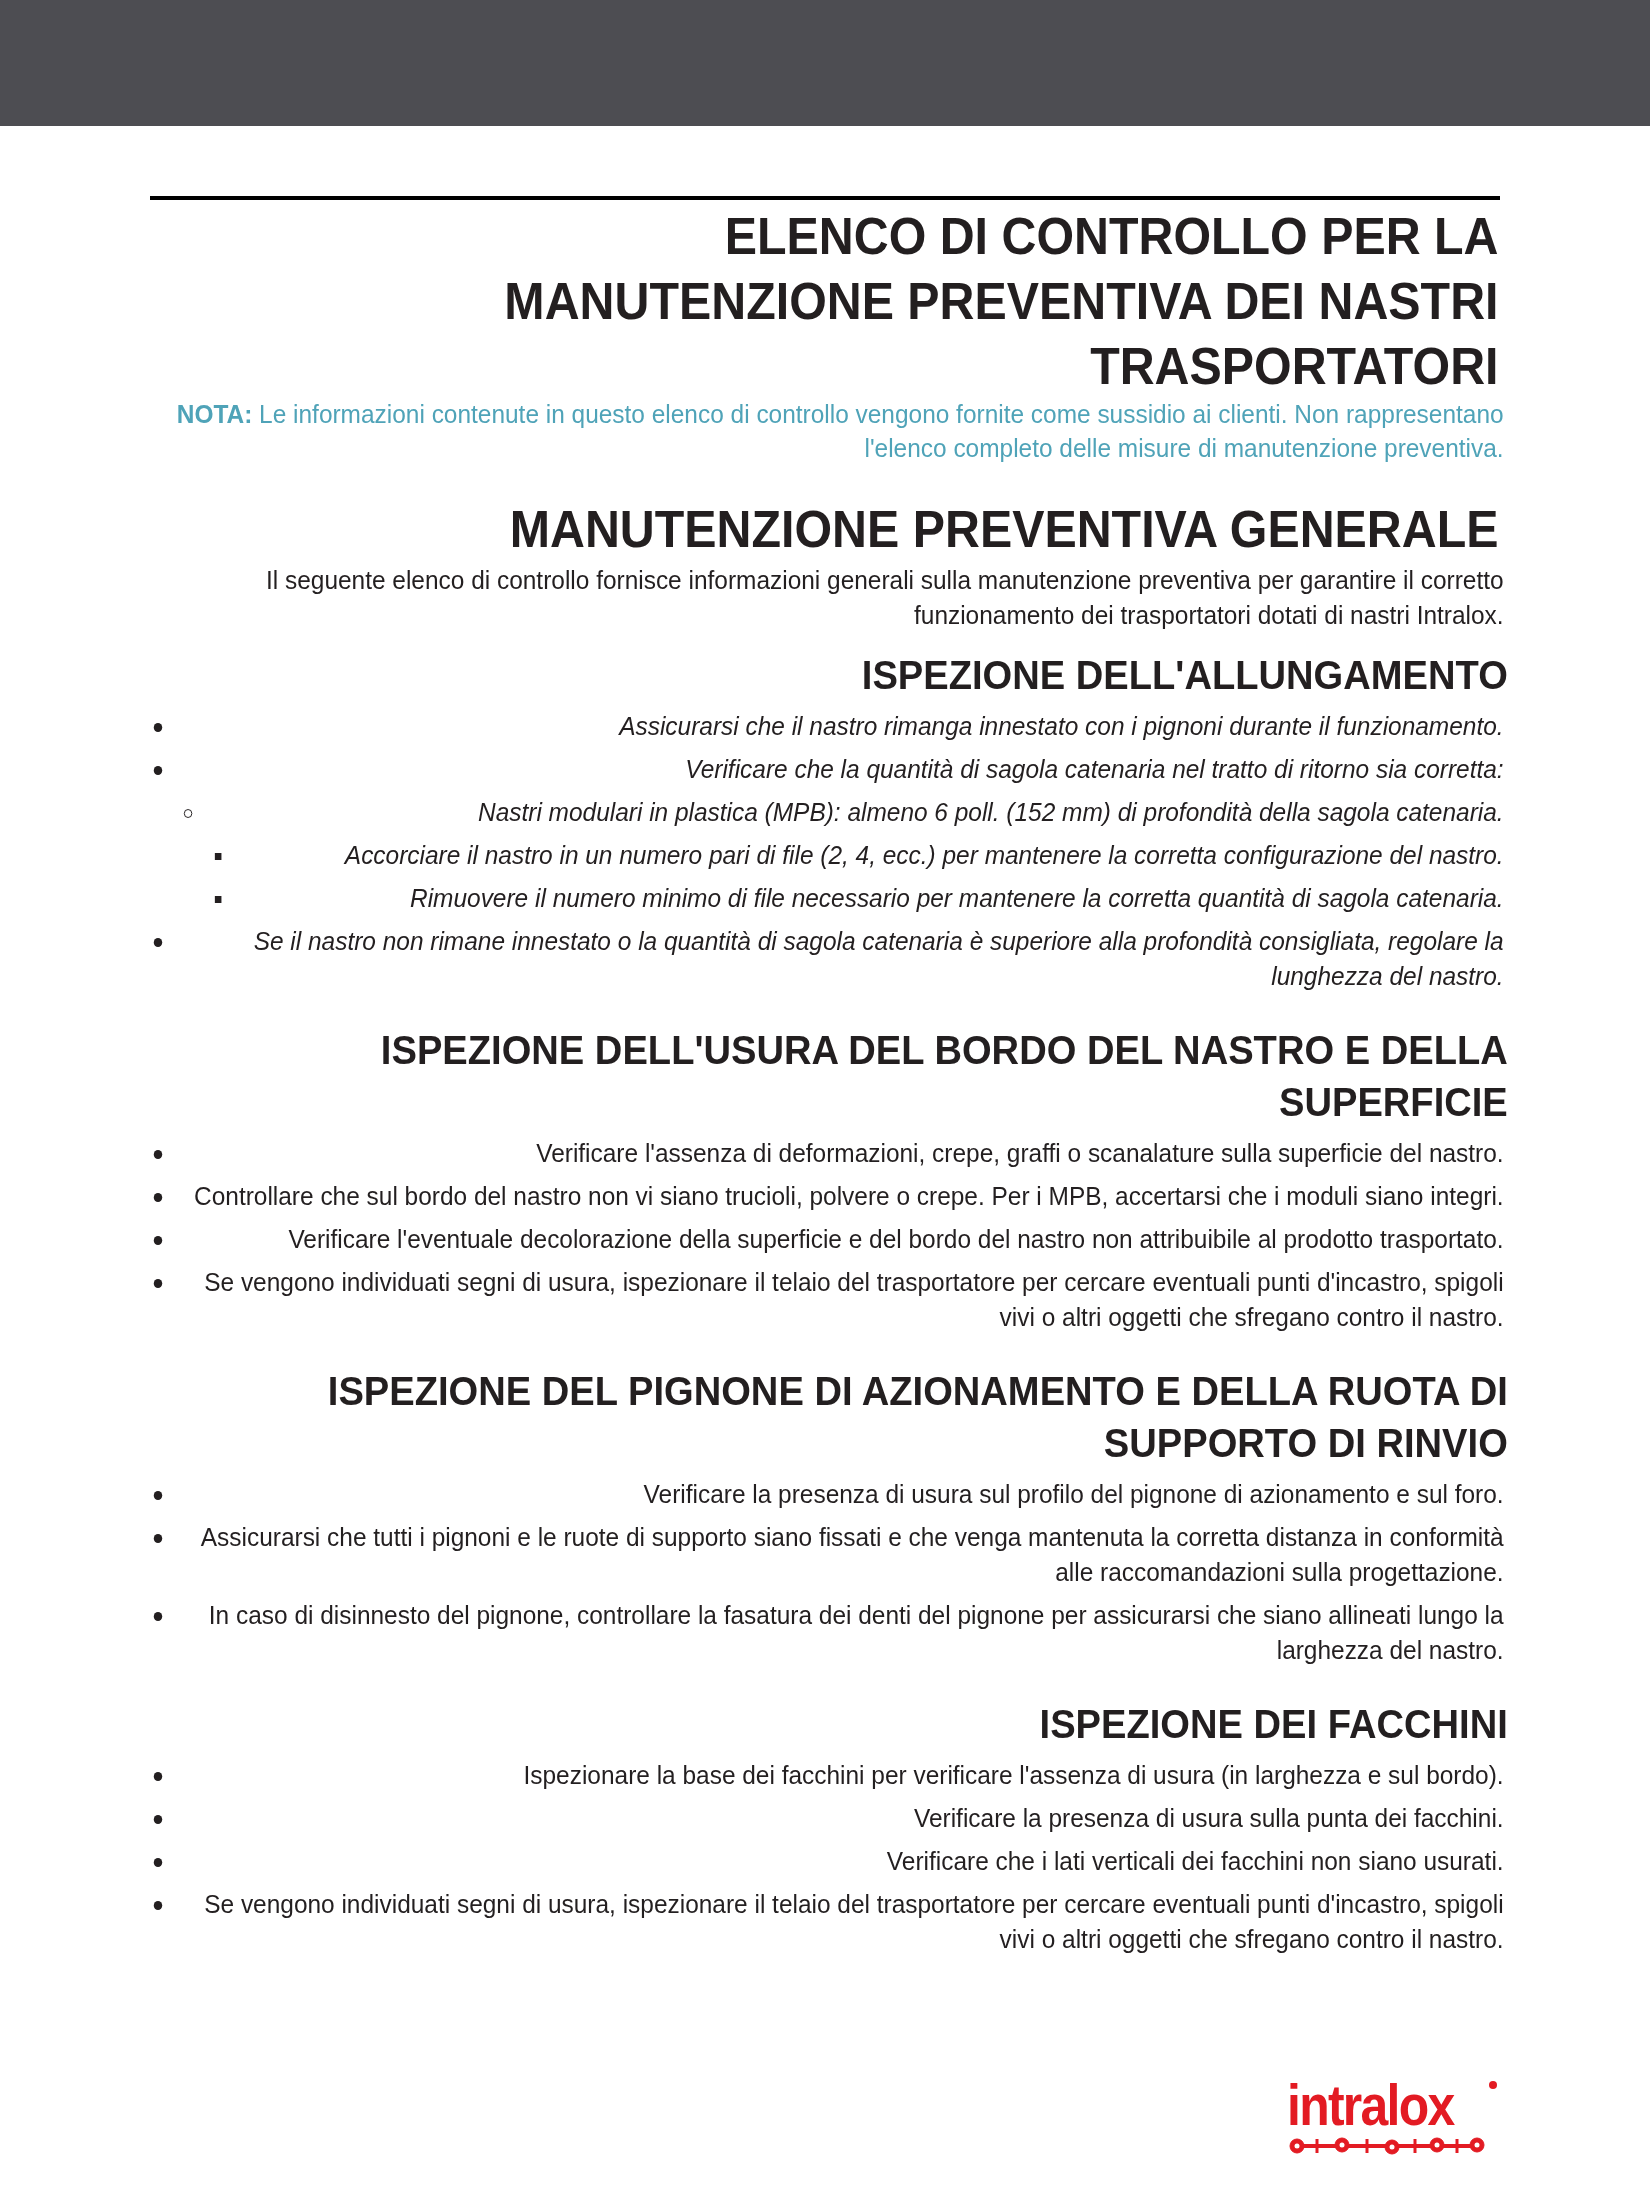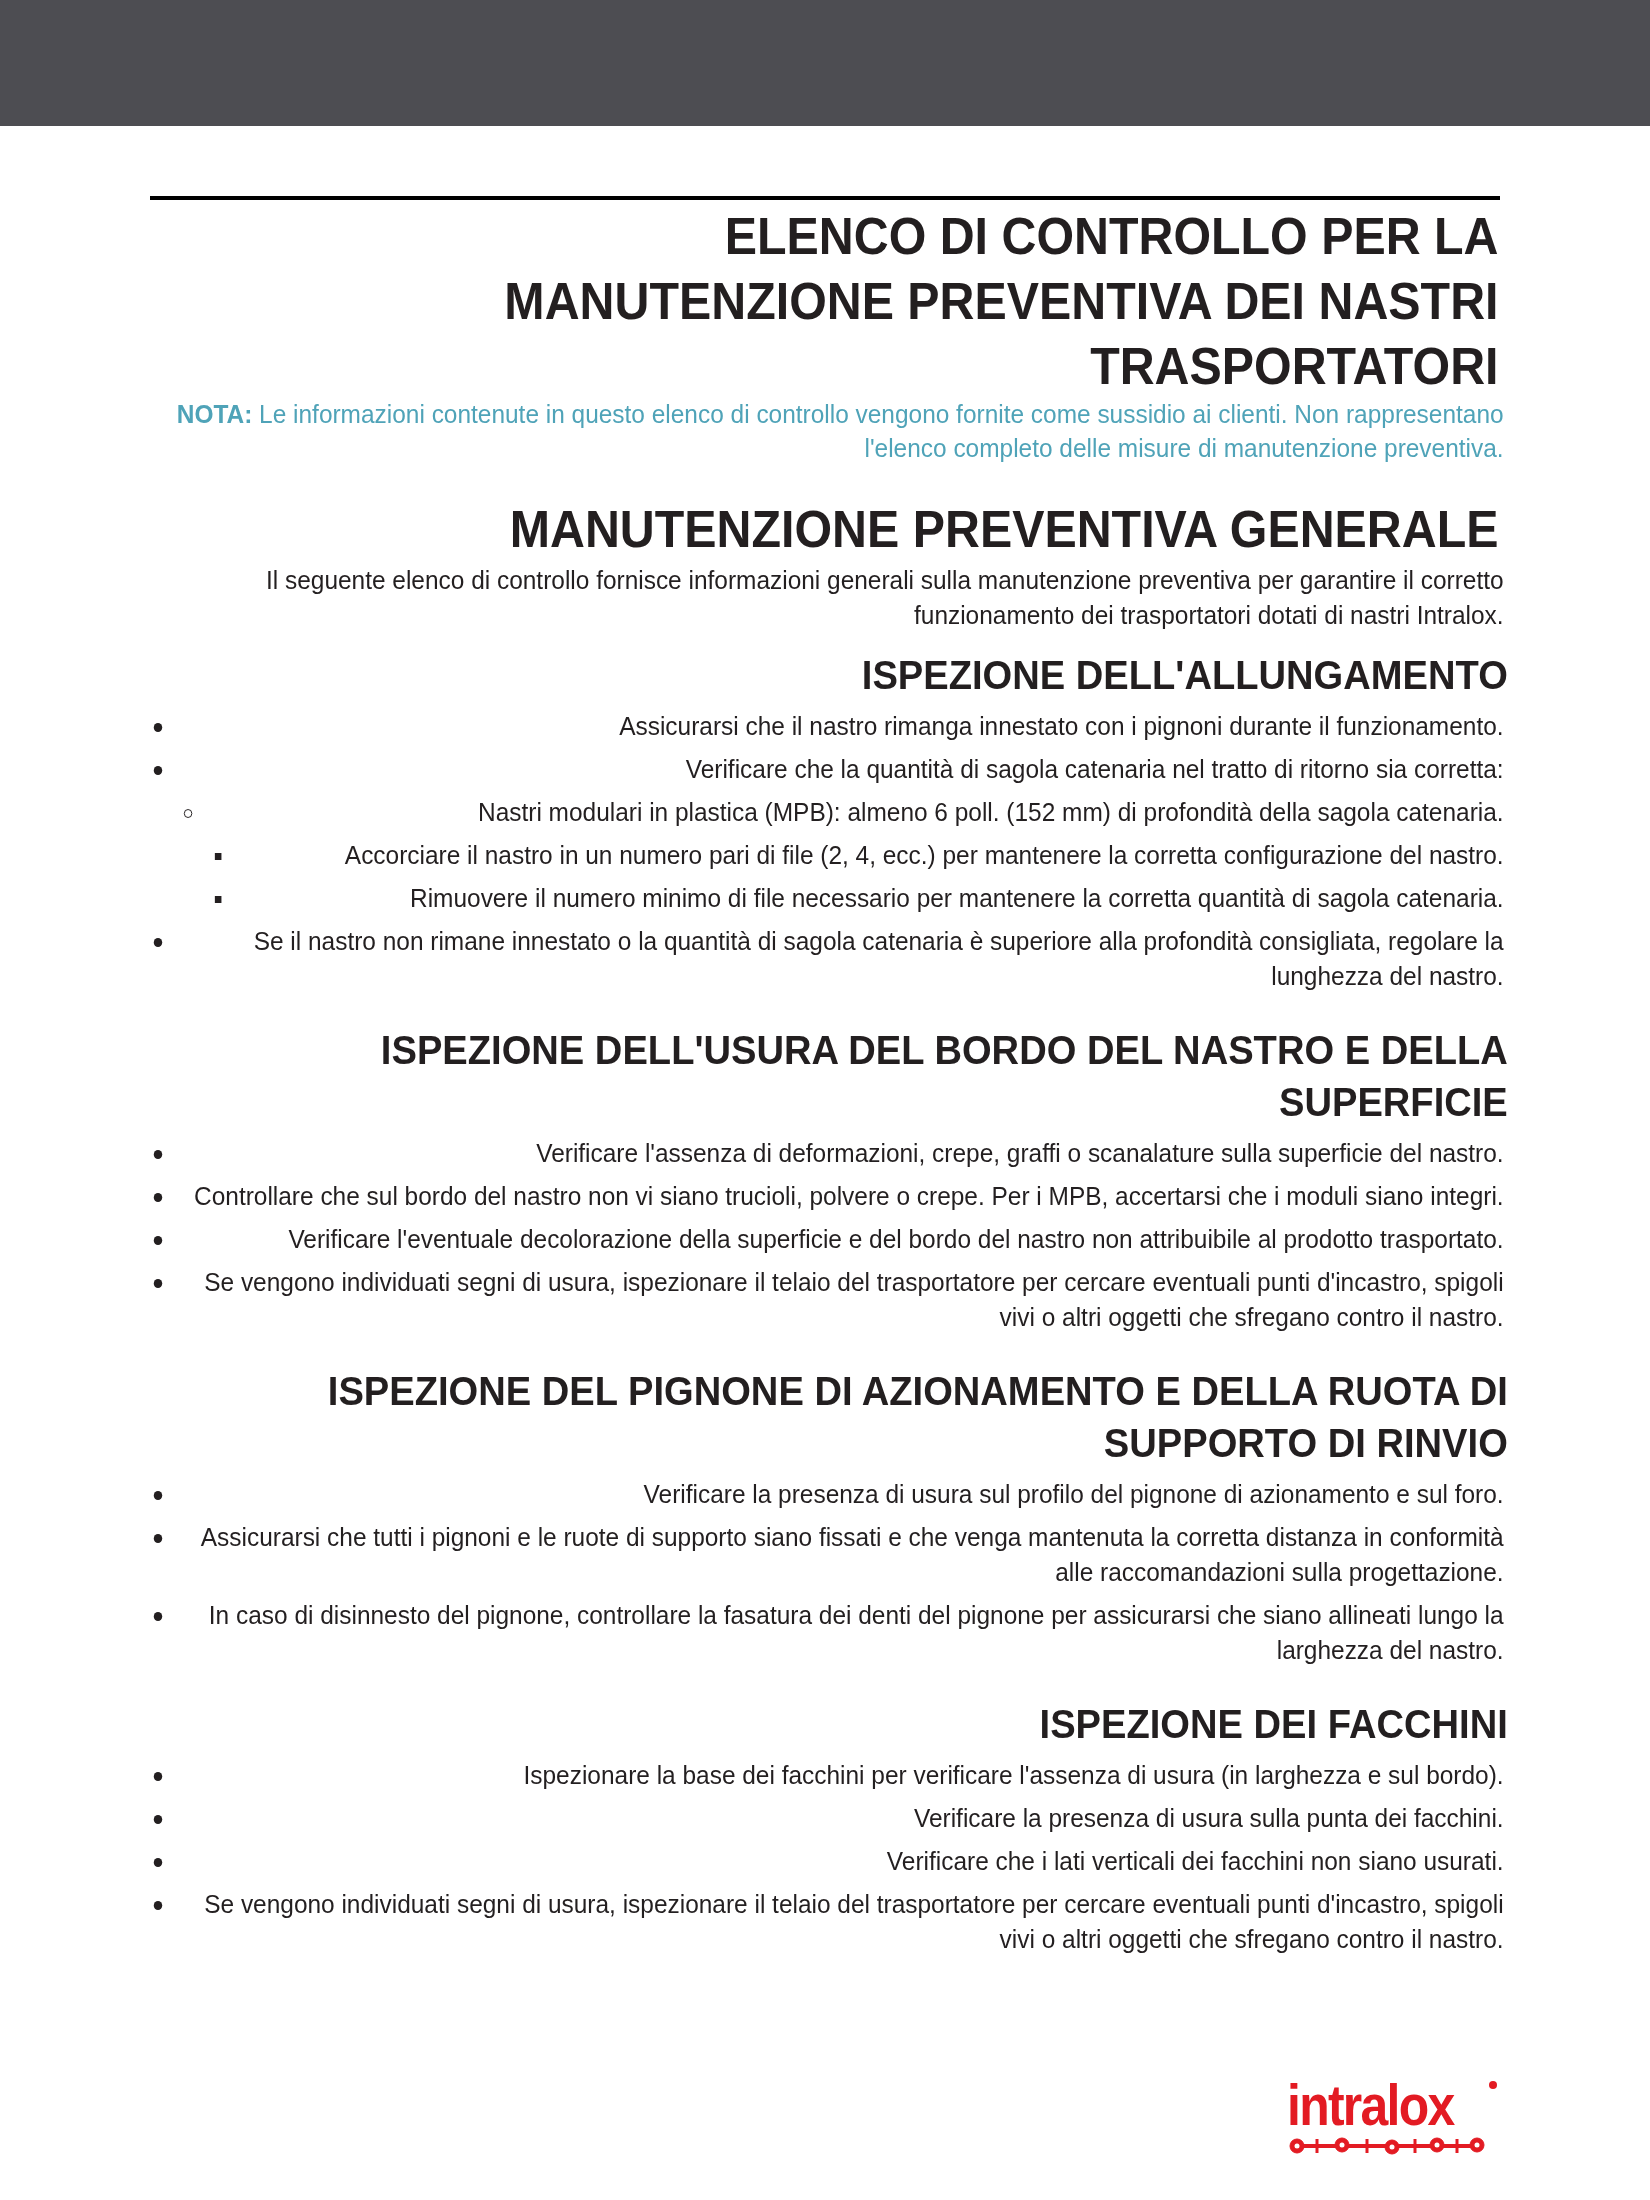--- a/index.html
+++ b/index.html
@@ -32,21 +32,21 @@
     .li .txt { display: block; }
     .lvl1 { padding-left: 31px; width: 1440px; }
     .lvl2 { padding-left: 61px; width: 1440px; }
     .lvl3 { padding-left: 91px; width: 1440px; }
 
     .bullet { position: absolute; top: 14px; }
     .b-dot { left: 4px; width: 9px; height: 9px; border-radius: 50%; background: #231f20; }
     .b-circle { left: 36px; width: 9px; height: 9px; border-radius: 50%; border: 1.5px solid #231f20; background: #fff; }
     .b-square { left: 69px; width: 7px; height: 7px; background: #231f20; top: 15px; }
 
-    .sec1 { margin-top: 2px; }
+    .sec1 { margin-top: 2px; font-style: italic; }
 
     .logo { position: absolute; left: 1287px; top: 2079px; width: 210px; height: 80px; }
     .logo-word { position: absolute; left: 0; top: 0; font-family: "Liberation Sans", sans-serif; font-weight: bold; font-size: 58px; line-height: 52px; color: #e31b23; letter-spacing: -2px; transform: scaleX(0.86); transform-origin: left top; }
     .logo-reg { position: absolute; left: 202px; top: 2px; width: 8px; height: 8px; border-radius: 50%; background: #e31b23; }
     .logo-chain { position: absolute; left: 0; top: 54px; }
   </style>
 </head>
 <body>
 
 <div class="top-band"></div>

